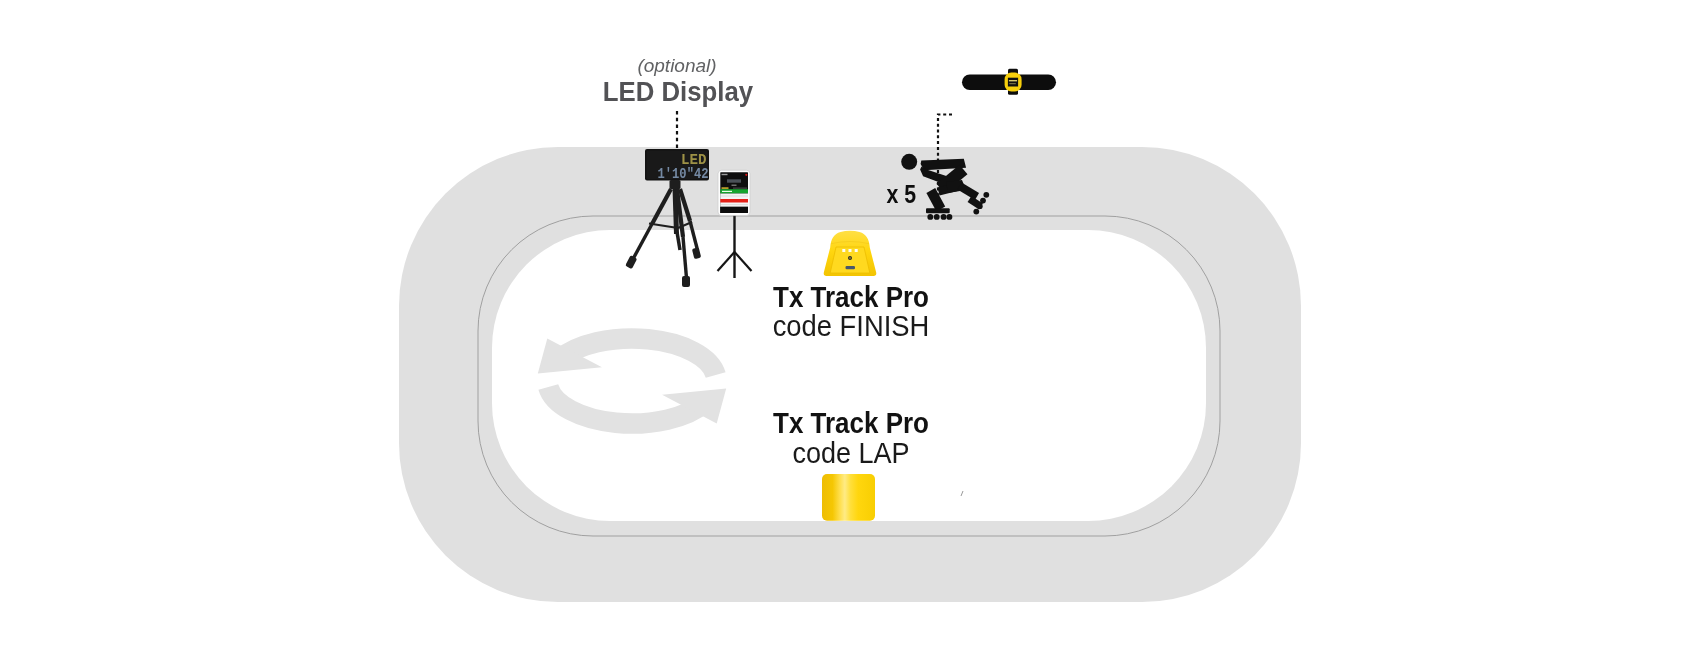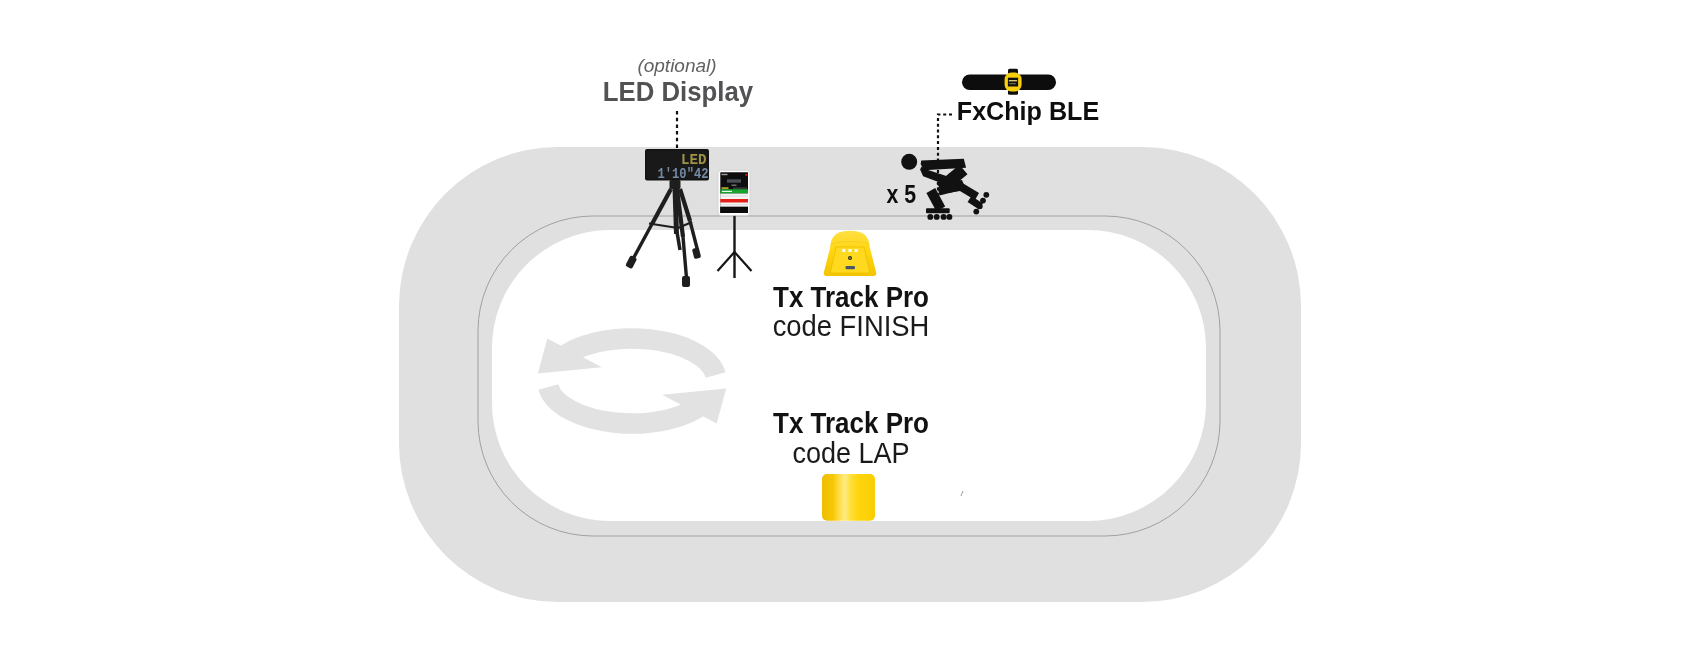--- a/index.html
+++ b/index.html
@@ -138,18 +138,17 @@
     <rect x="845.5" y="264.5" width="9.5" height="3.2" rx="1.2" fill="#49576b"></rect>
   </g>
 
   <rect x="822" y="474" width="53" height="46.8" rx="5" fill="url(#yg)"></rect>
 
   <path d="M963 491 L961 496" stroke="#9a9a9a" stroke-width="1"></path>
 </svg>
 
 <div class="txt" style="left:577px;top:55px;width:200px;text-align:center;font-style:italic;font-size:19px;color:#616264;">(optional)</div>
 <div class="txt" style="left:578px;top:76px;width:200px;text-align:center;font-weight:bold;font-size:28px;color:#525255;transform:scaleX(0.92);">LED Display</div>
-<div class="txt" style="left:928px;top:97px;width:200px;text-align:center;font-weight:bold;font-size:25px;color:#0e0e0e;transform:scaleX(1.005);">FxChip BLE</div>
 <div class="txt" style="left:751px;top:280px;width:200px;text-align:center;font-weight:bold;font-size:30px;color:#121212;transform:scaleX(0.865);">Tx Track Pro</div>
 <div class="txt" style="left:751px;top:309px;width:200px;text-align:center;font-size:30px;color:#1a1a1a;transform:scaleX(0.912);">code FINISH</div>
 <div class="txt" style="left:751px;top:406px;width:200px;text-align:center;font-weight:bold;font-size:30px;color:#121212;transform:scaleX(0.865);">Tx Track Pro</div>
 <div class="txt" style="left:751px;top:436px;width:200px;text-align:center;font-size:30px;color:#1a1a1a;transform:scaleX(0.9);">code LAP</div>
 </div>
 
 </body></html>

